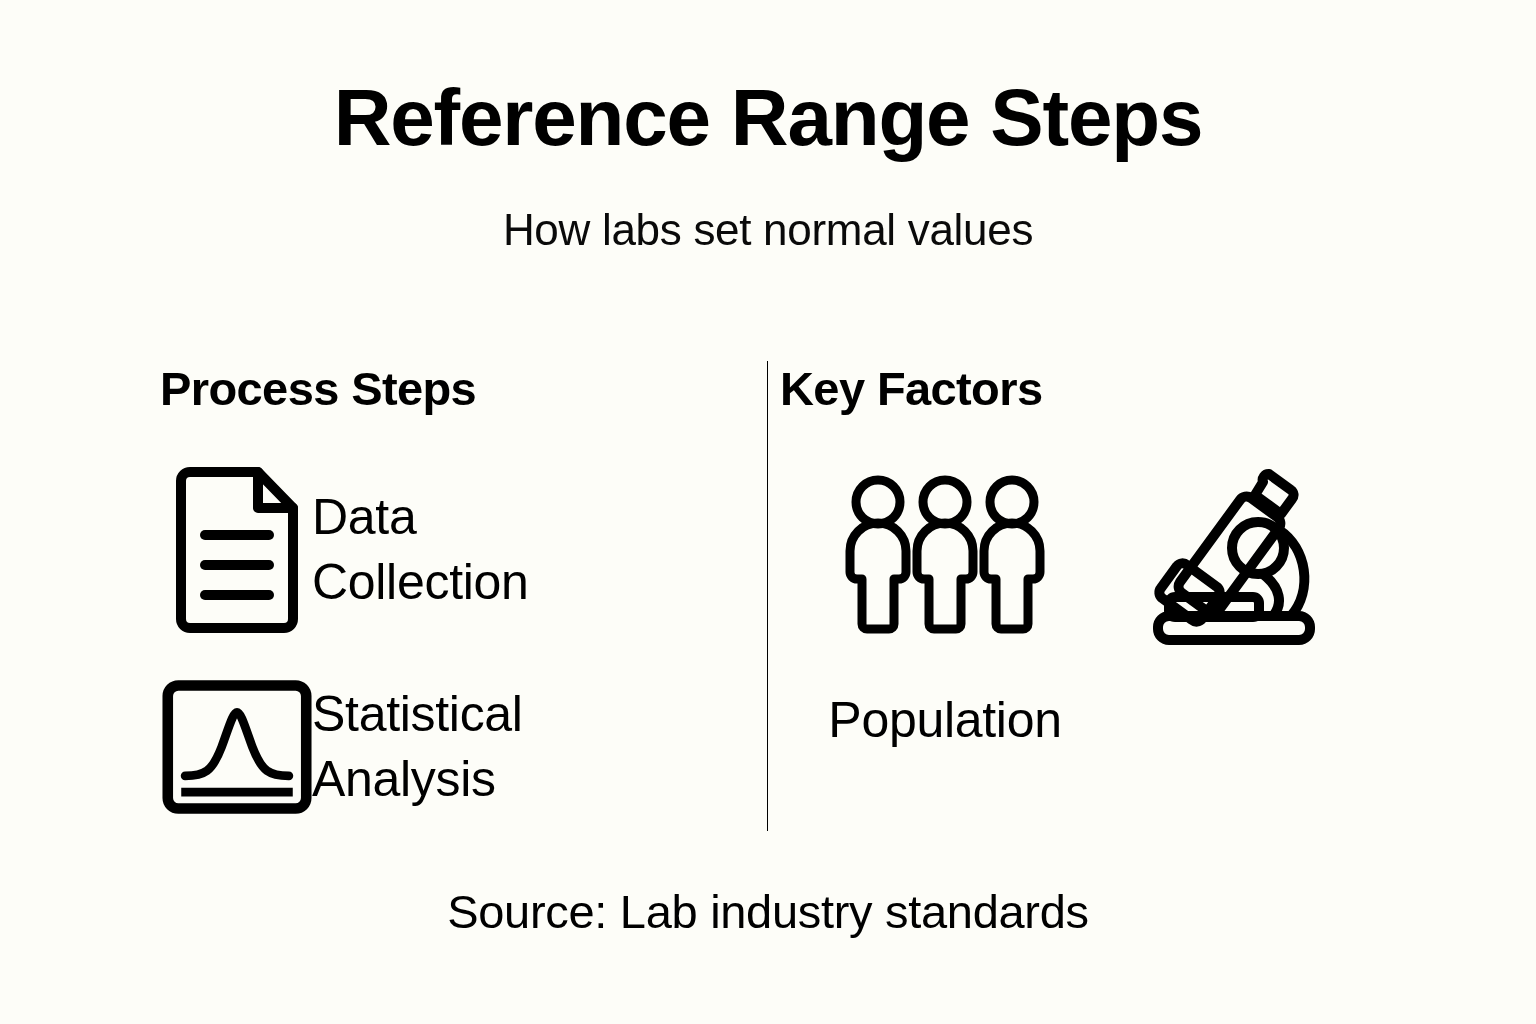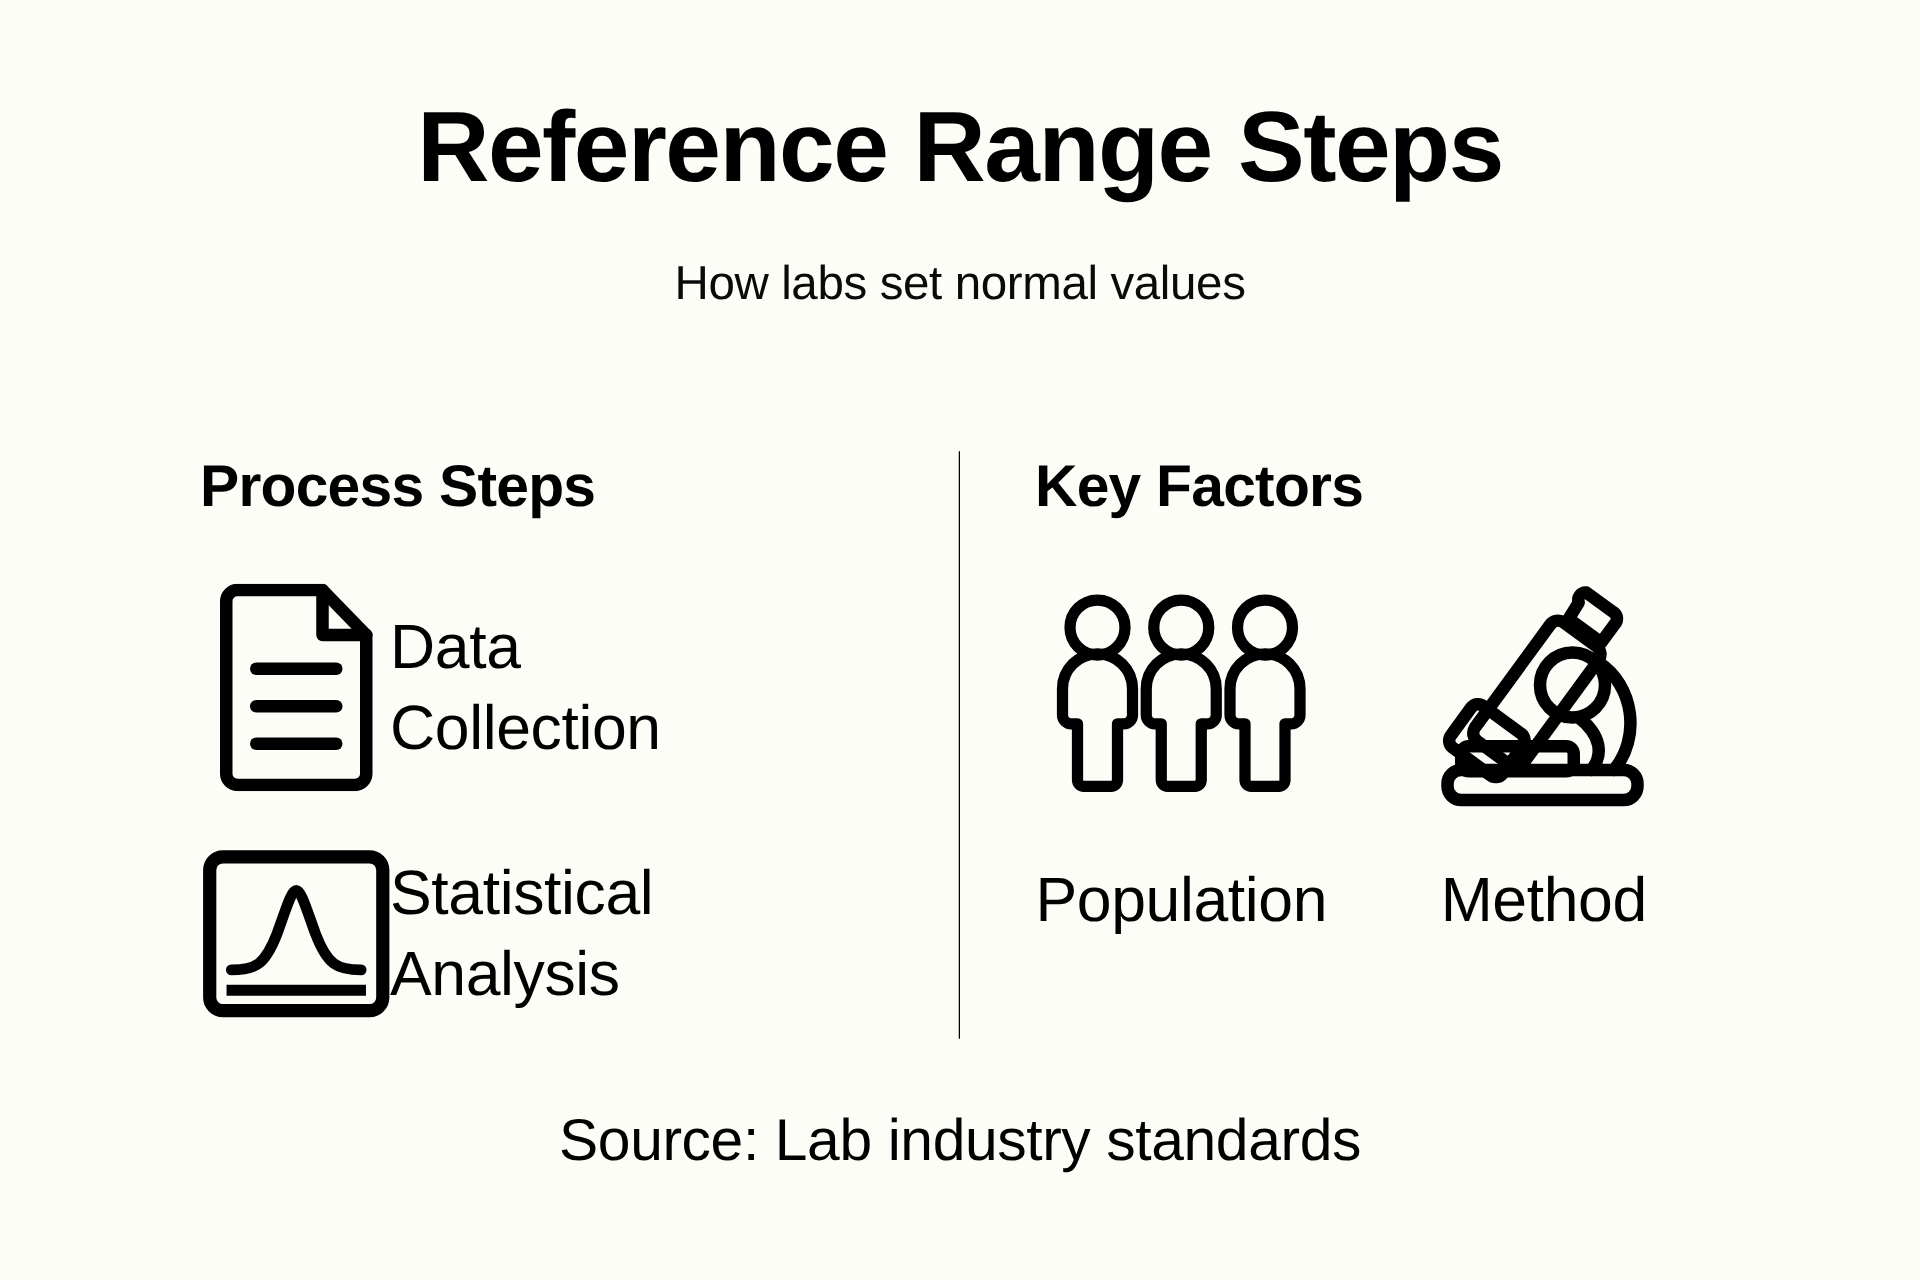--- a/index.html
+++ b/index.html
@@ -35,21 +35,21 @@
     letter-spacing: -1.2px;
     line-height: 1.0;
     color: #000;
   }
   .page-subtitle {
     position: absolute;
     top: 208px;
     left: 0;
     width: 1536px;
     text-align: center;
-    font-size: 38px;
+    font-size: 44px;
     font-weight: 400;
     letter-spacing: -0.3px;
     line-height: 1.0;
     color: #0a0a0a;
   }
 
   
   .column-divider {
     position: absolute;
     left: 767px;
@@ -62,21 +62,21 @@
   
   .col-heading {
     position: absolute;
     font-size: 47px;
     font-weight: 700;
     letter-spacing: -0.6px;
     line-height: 1.0;
     color: #000;
   }
   .col-heading.left  { left: 160px;  top: 365px; width: 545px; }
-  .col-heading.right { left: 828px;  top: 365px; width: 575px; }
+  .col-heading.right { left: 780px;  top: 365px; width: 575px; }
 
   
   .process-list {
     position: absolute;
     left: 162px;
     top: 462px;
     width: 600px;
   }
   .process-row {
     display: flex;
@@ -225,20 +225,19 @@
           <circle cx="107" cy="84" r="26" fill="none" stroke="#000" stroke-width="10"></circle>
 
           <path d="M128 66 C156 84 162 126 140 152" fill="none" stroke="#000" stroke-width="10" stroke-linecap="round"></path>
           <path d="M112 110 C130 124 132 140 122 152" fill="none" stroke="#000" stroke-width="10" stroke-linecap="round"></path>
 
           <rect x="18" y="133" width="90" height="20" rx="6" ry="6" fill="none" stroke="#000" stroke-width="10"></rect>
 
           <rect x="7" y="152" width="152" height="24" rx="11" ry="11" fill="none" stroke="#000" stroke-width="10"></rect>
         </svg>
       </div>
-      <div class="factor-label">Method</div>
     </div>
 
   </div>
 
   <div class="page-footer">Source: Lab industry standards</div>
 
 </div>
 
 </body></html>

